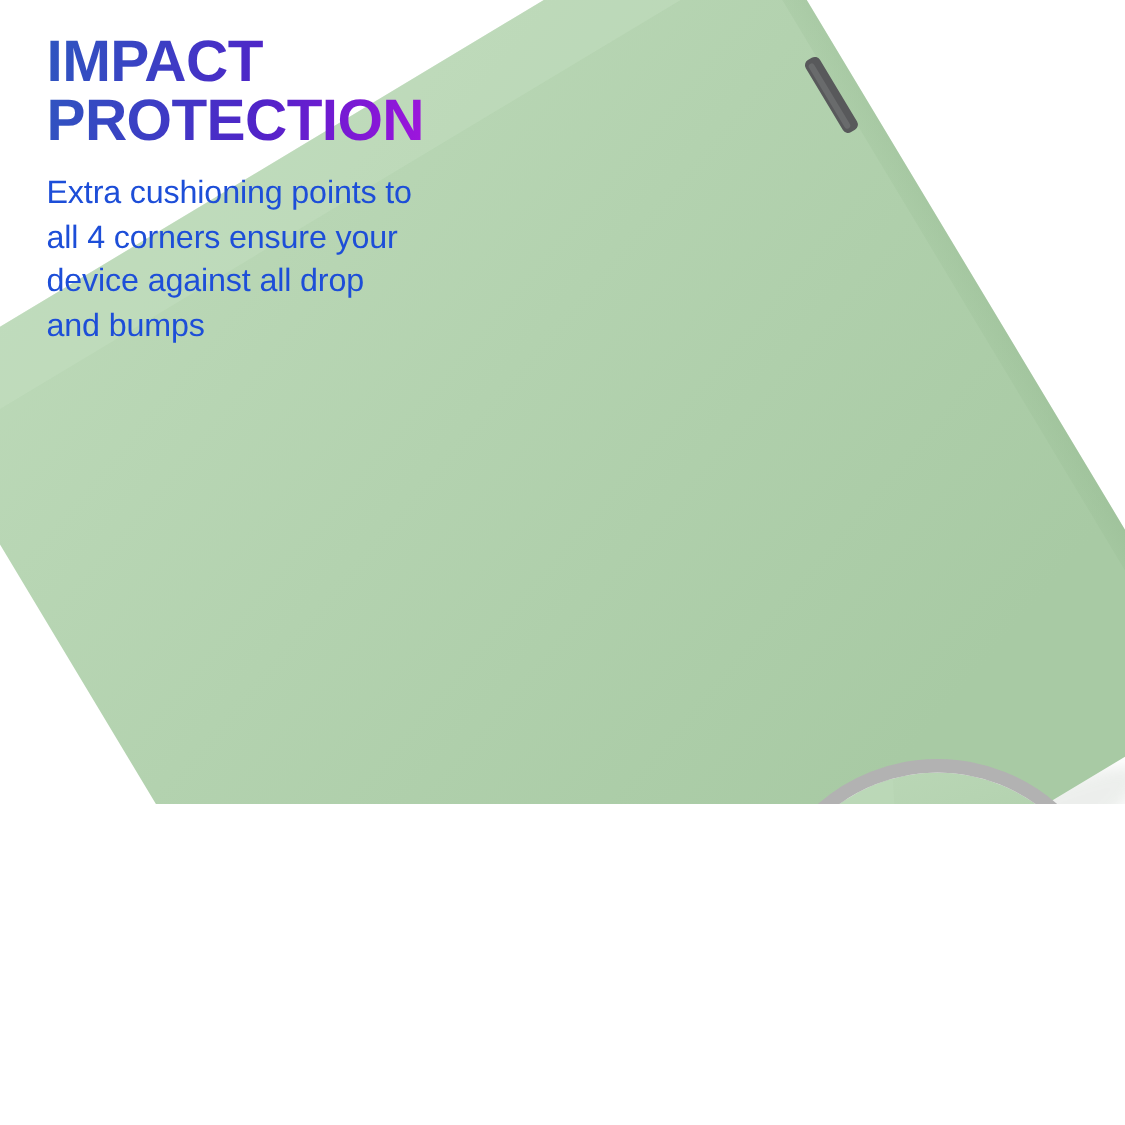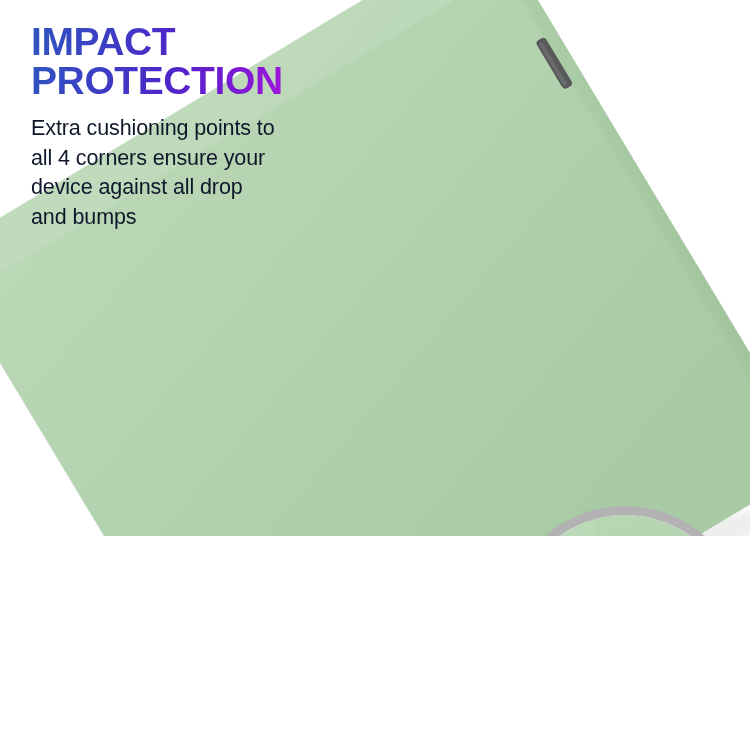--- a/index.html
+++ b/index.html
@@ -27,21 +27,21 @@
     color:transparent;
     -webkit-text-fill-color:transparent;
     white-space:pre-line;
   }
   #subcopy{
     margin:14px 0 0 0;
     font-family:"Liberation Sans", sans-serif;
     font-weight:400;
     font-size:21.5px;
     line-height:29.5px;
-    color:#0f172a;
+    color:#1d4ed8;
     letter-spacing:-0.1px;
     white-space:pre-line;
   }
 </style>
 </head>
 <body>
 
 <div id="stage">
 
   <svg id="art" class="layer" width="750" height="750" viewBox="0 0 750 750">

